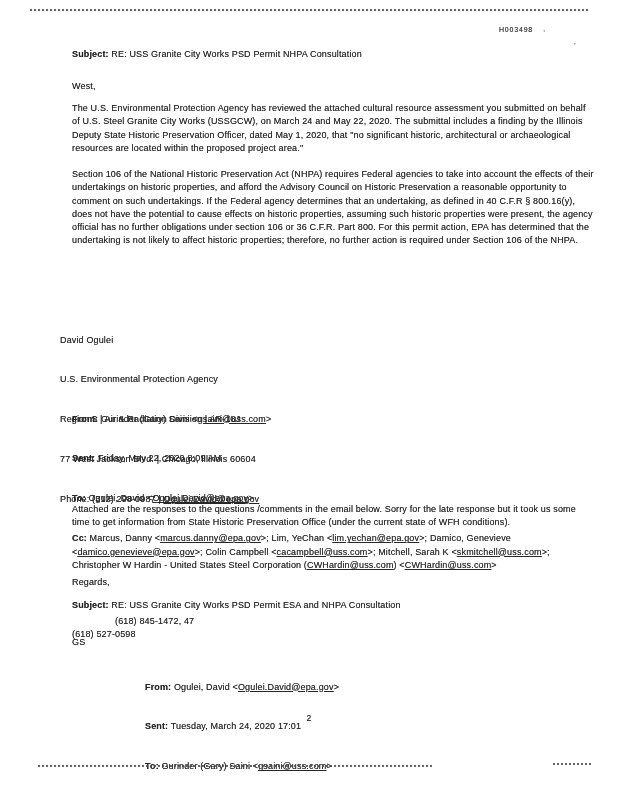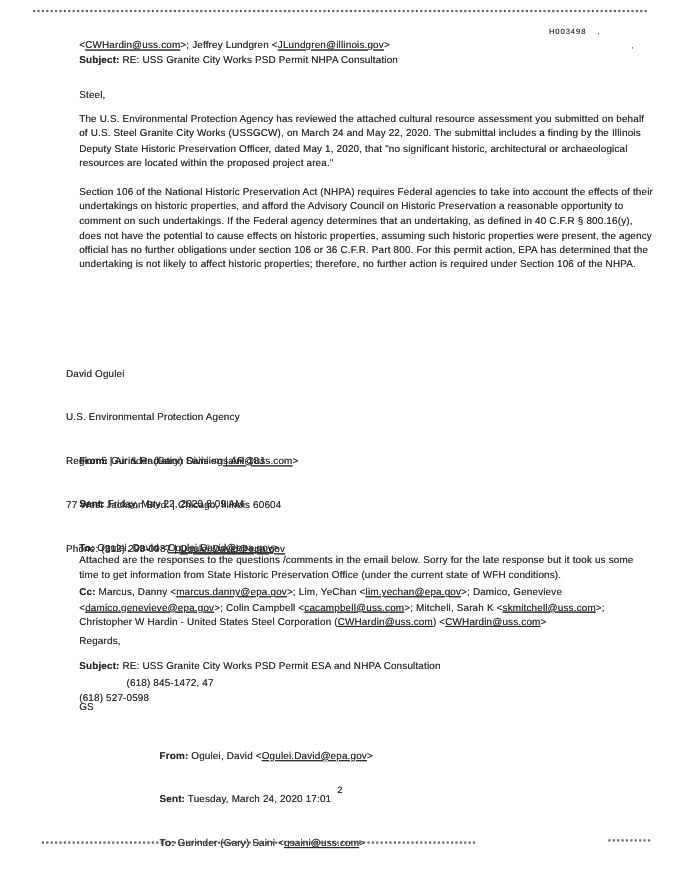--- a/index.html
+++ b/index.html
@@ -38,24 +38,23 @@
 
 <div class="page">
   <div class="scan">
 
     <div class="dots" style="top:9px; left:30px; width:558px;"></div>
     <span class="speck" style="top:24px; left:543px;">,</span>
     <span class="speck" style="top:41px; left:574px;">’</span>
 
     <div class="line bates" style="top:23px; left:499px;">H003498</div>
 
-    <div class="line" style="top:35px; left:72px;"><span>&lt;</span><span class="u">CWHardin@uss.com</span><span>&gt;; Jeffrey Lundgren &lt;</span><span class="u">JLundgren@illinois.gov</span><span>&gt;</span></div>
     <div class="line" style="top:48px; left:72px;"><span class="b">Subject:</span><span> RE: USS Granite City Works PSD Permit NHPA Consultation</span></div>
 
-    <div class="line" style="top:80px; left:72px;">Steel,</div>
+    <div class="line" style="top:80px; left:72px;">West,</div>
 
     <div class="para" style="top:102px; left:72px;">The U.S. Environmental Protection Agency has reviewed the attached cultural resource assessment you submitted on behalf of U.S. Steel Granite City Works (USSGCW), on March 24 and May 22, 2020. The submittal includes a finding by the Illinois Deputy State Historic Preservation Officer, dated May 1, 2020, that "no significant historic, architectural or archaeological resources are located within the proposed project area."</div>
     <div class="para" style="top:168px; left:72px;">Section 106 of the National Historic Preservation Act (NHPA) requires Federal agencies to take into account the effects of their undertakings on historic properties, and afford the Advisory Council on Historic Preservation a reasonable opportunity to comment on such undertakings. If the Federal agency determines that an undertaking, as defined in 40 C.F.R § 800.16(y), does not have the potential to cause effects on historic properties, assuming such historic properties were present, the agency official has no further obligations under section 106 or 36 C.F.R. Part 800. For this permit action, EPA has determined that the undertaking is not likely to affect historic properties; therefore, no further action is required under Section 106 of the NHPA.</div>
 
     <div class="para" style="top:307px; left:60px;">
       <div>David Ogulei</div>
       <div>U.S. Environmental Protection Agency</div>
       <div>Region 5 | Air &amp; Radiation Division | AR-18J</div>
       <div>77 West Jackson Blvd. | Chicago, Illinois 60604</div>
       <div><span>Phone: (312) 298-0987 | </span><span class="u">Ogulei.David@epa.gov</span></div>

